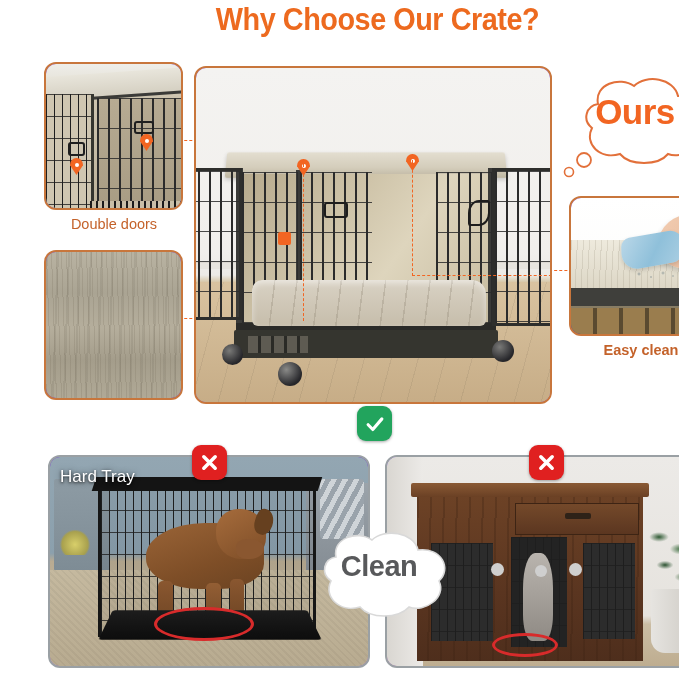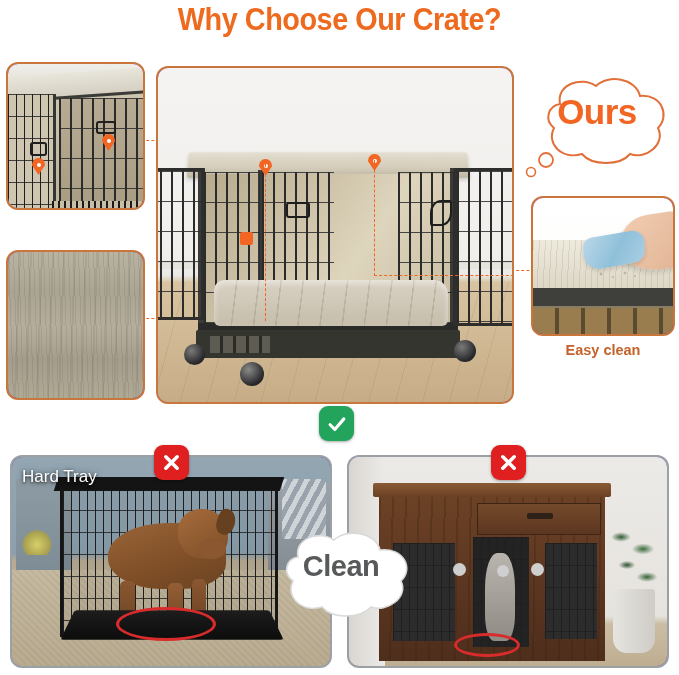--- a/index.html
+++ b/index.html
@@ -2,21 +2,21 @@
 <html><head>
 <meta charset="utf-8">
 <style>
   * { box-sizing: border-box; margin: 0; padding: 0; }
   html, body {
     width: 679px; height: 675px;
     background: #ffffff;
     font-family: "Liberation Sans", sans-serif;
     overflow: hidden;
   }
-  #root { position: relative; width: 542px; height: 675px; }
+  #root { position: relative; width: 542px; height: 675px; margin-left: 38px; }
 
   
   .title {
     position: absolute; top: 2px; left: 0; width: 679px;
     text-align: center;
     font-size: 31px; font-weight: bold;
     letter-spacing: -0.5px;
     color: #ED6A1F;
     font-family: "Liberation Sans", sans-serif;
     transform: scaleX(0.93);
@@ -184,20 +184,21 @@
                 border:2px solid #1f1f1f; border-radius:3px; background:transparent;"></div>
     <div style="position:absolute; left:88px; top:57px; width:20px; height:13px;
                 border:2px solid #1f1f1f; border-radius:3px; background:transparent;"></div>
 
     <div style="position:absolute; left:44px; bottom:0px; width:95px; height:7px;
                 background:repeating-linear-gradient(to right,#1b1b1b 0 2px,#c9bfa8 2px 6px);"></div>
 
     <span class="pin" style="left:24px; top:94px;"></span>
     <span class="pin" style="left:94px; top:70px;"></span>
   </div>
+  <div class="caption" style="left:0px; top:216px; width:152px;">Double doors</div>
 
   <div class="panel" style="left:6px; top:250px; width:139px; height:150px;">
     <div class="fill woodplate"></div>
   </div>
 
   <div class="panel" style="left:156px; top:66px; width:358px; height:338px;">
     <div class="fill room-bg"></div>
     <div class="floor"></div>
 
     <div style="position:absolute; left:0; right:0; top:58%; height:7px; background:#e7e4de; border-top:1px solid #dcd8d1;"></div>

